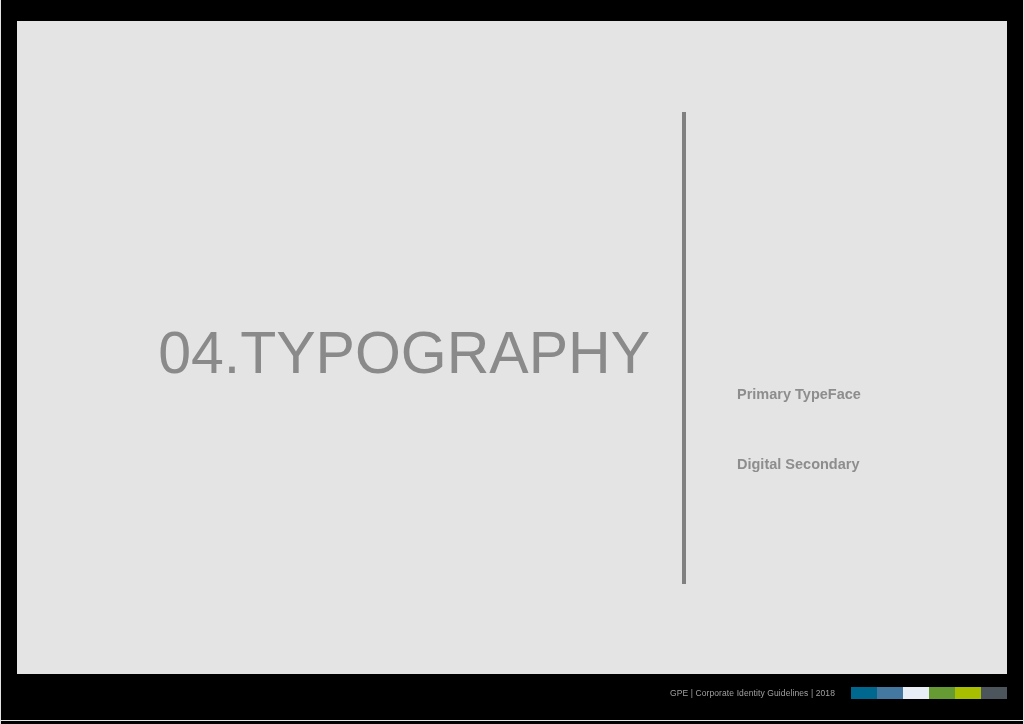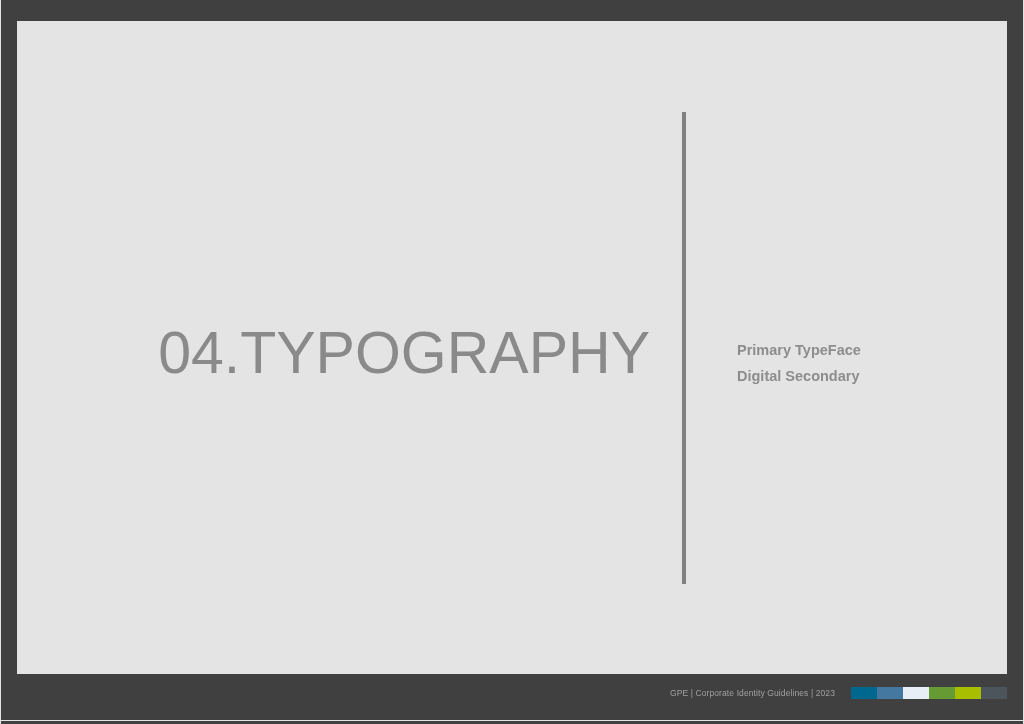--- a/index.html
+++ b/index.html
@@ -9,21 +9,21 @@
     background: #ffffff;
   }
   body {
     font-family: "Liberation Sans", sans-serif;
     -webkit-font-smoothing: antialiased;
   }
   #slide {
     position: relative;
     width: 1024px;
     height: 724px;
-    background: #404040;
+    background: #000000;
     overflow: hidden;
   }
   
   .frame-line {
     position: absolute;
     background: #e3e3e3;
   }
   .frame-left  { left: 0;   top: 0;    width: 1px;  height: 724px; }
   .frame-right { right: 0;  top: 0;    width: 1px;  height: 724px; }
   .frame-bottom{ left: 0;   bottom: 3px; width: 1024px; height: 1px; }
@@ -78,20 +78,21 @@
     position: absolute;
     left: 720px;
     top: 316px;
   }
   .typeface-item {
     font-size: 14.5px;
     font-weight: bold;
     color: #8d8d8d;
     line-height: 26px;
     white-space: nowrap;
+    margin-top: 44px;
   }
 
   
   #footer {
     position: absolute;
     left: 17px;
     top: 686px;
     width: 990px;
     height: 16px;
   }
@@ -134,21 +135,21 @@
     </div>
 
     <div id="typeface-list">
       <div class="typeface-item">Primary TypeFace</div>
       <div class="typeface-item">Digital Secondary</div>
     </div>
 
   </div>
 
   <div id="footer">
-    <div id="footer-text">GPE | Corporate Identity Guidelines | 2023</div>
+    <div id="footer-text">GPE | Corporate Identity Guidelines | 2018</div>
     <div id="swatches">
       <div class="swatch" style="background: rgb(0, 104, 143);"></div>
       <div class="swatch" style="background: rgb(69, 120, 160);"></div>
       <div class="swatch" style="background: rgb(232, 238, 246);"></div>
       <div class="swatch" style="background: rgb(102, 154, 51);"></div>
       <div class="swatch" style="background: rgb(168, 190, 0);"></div>
       <div class="swatch" style="background: rgb(76, 84, 92);"></div>
     </div>
   </div>
 

